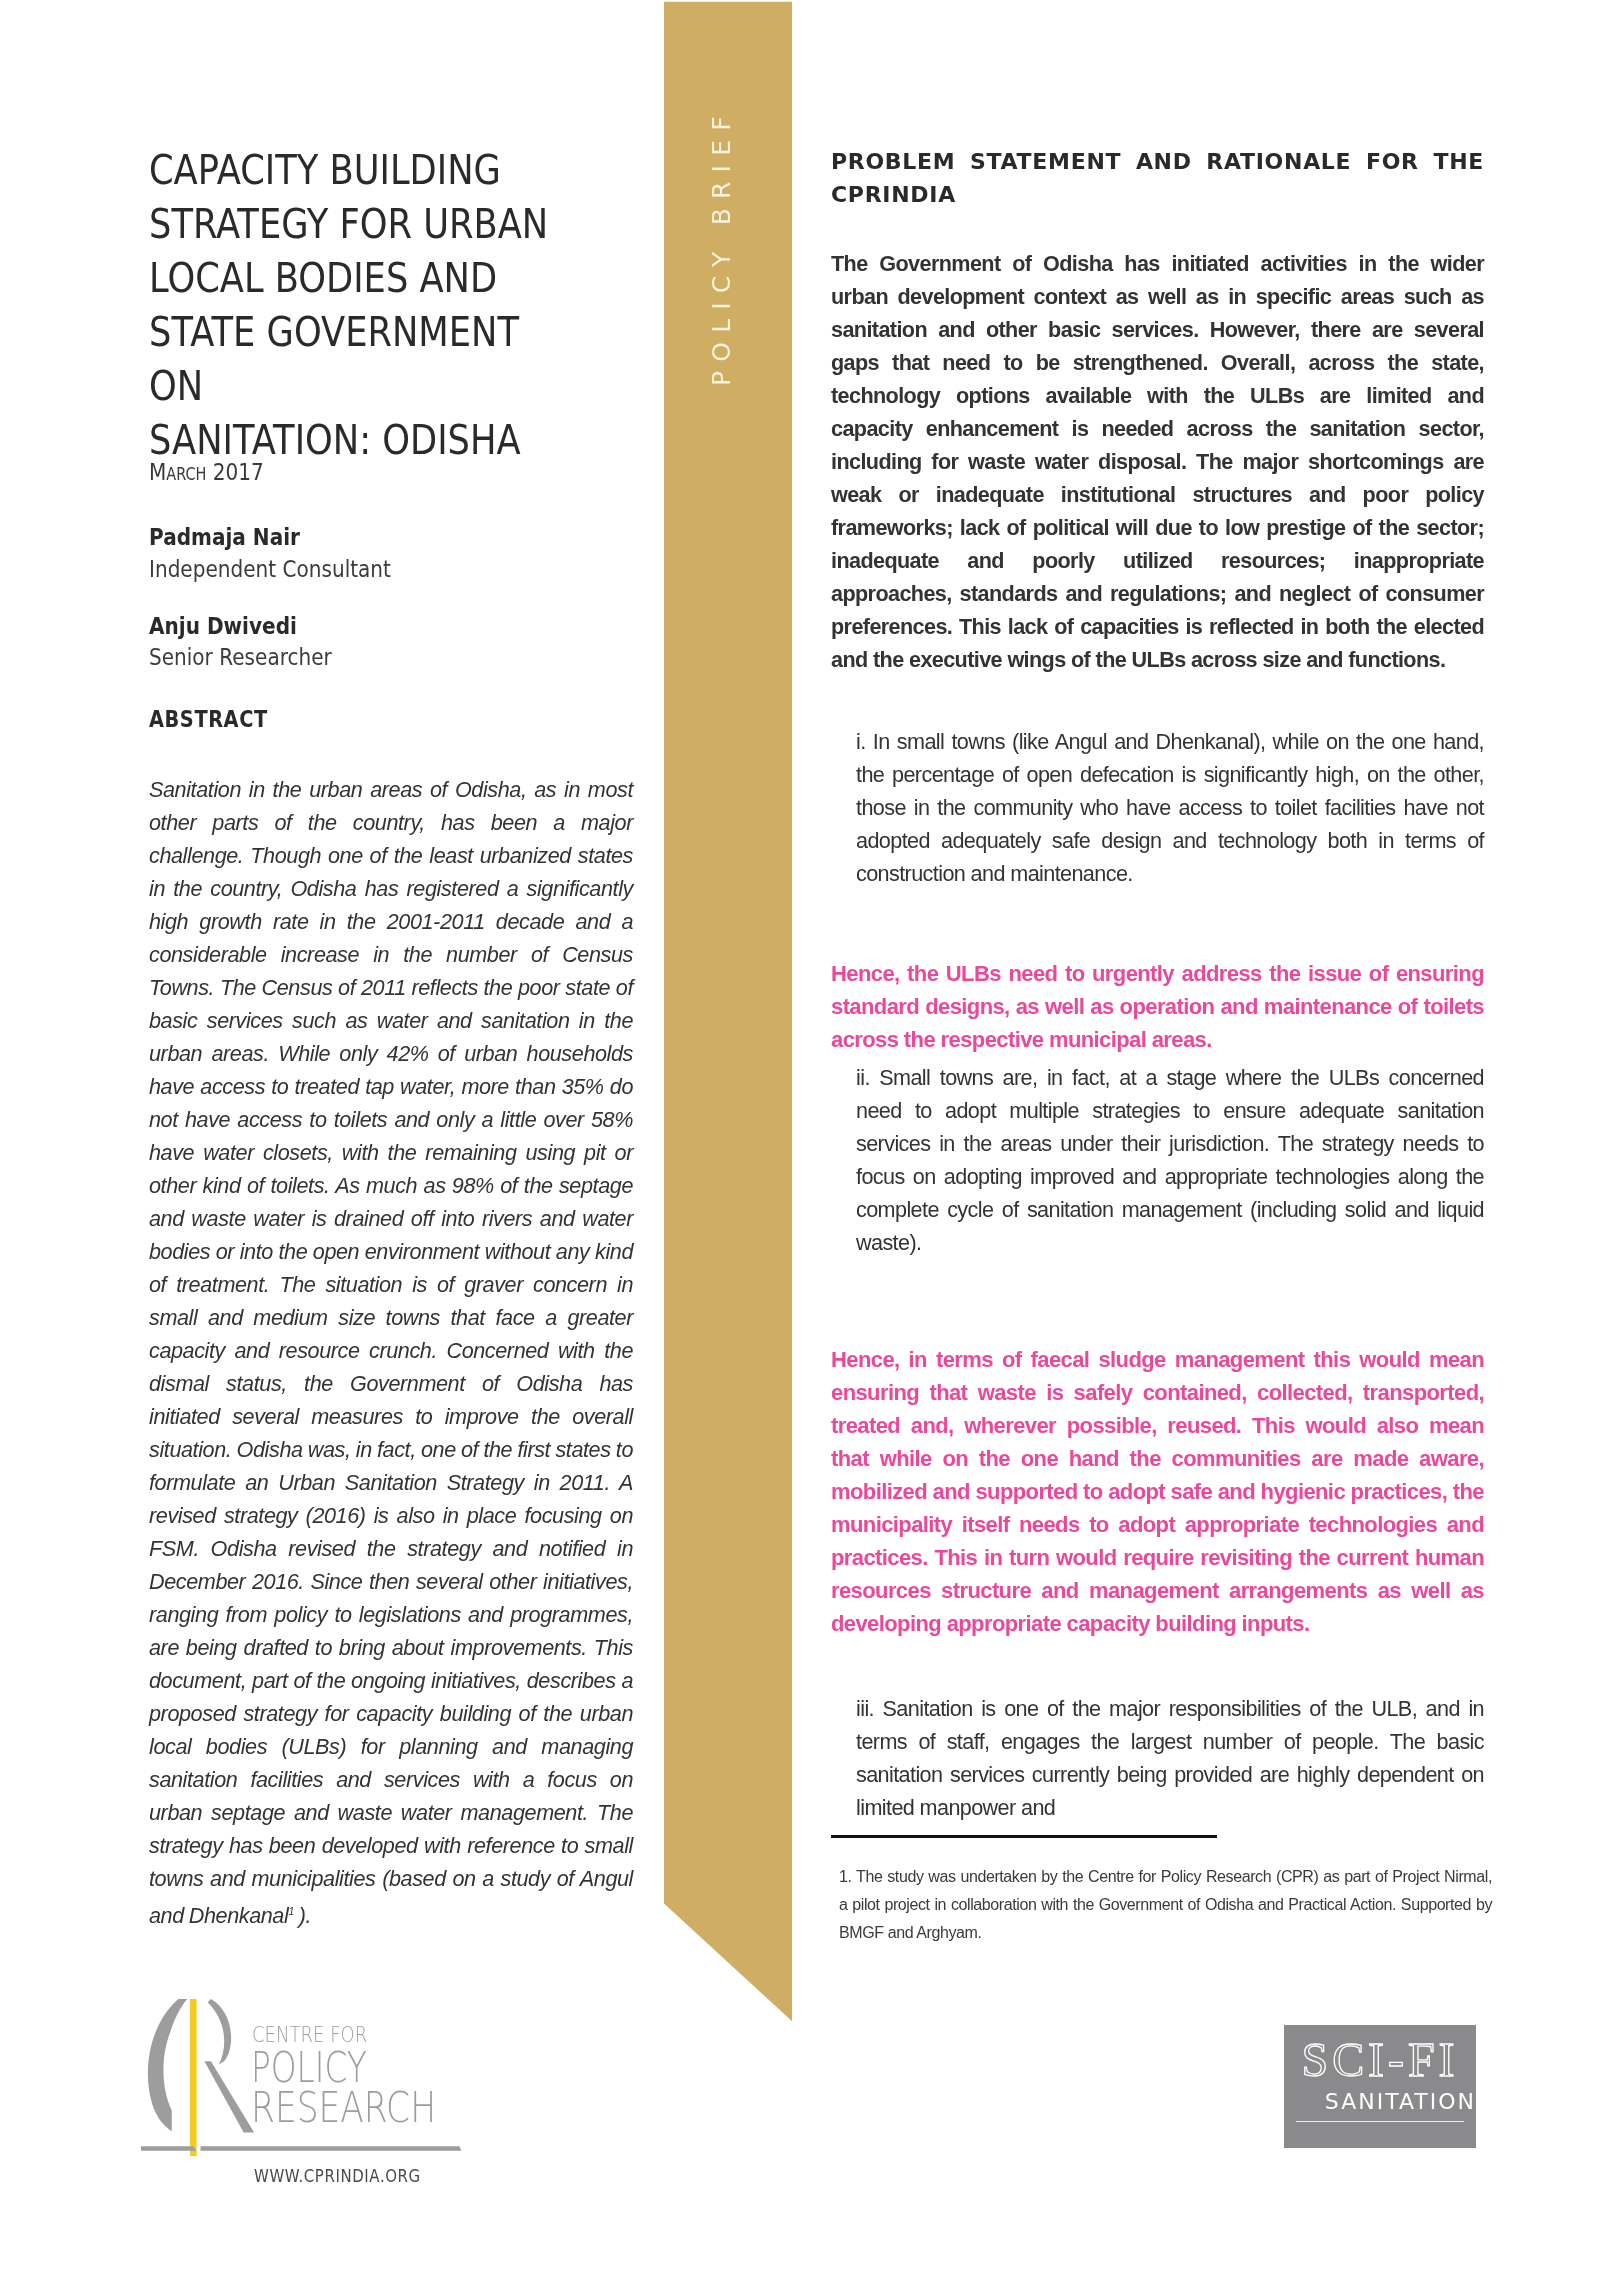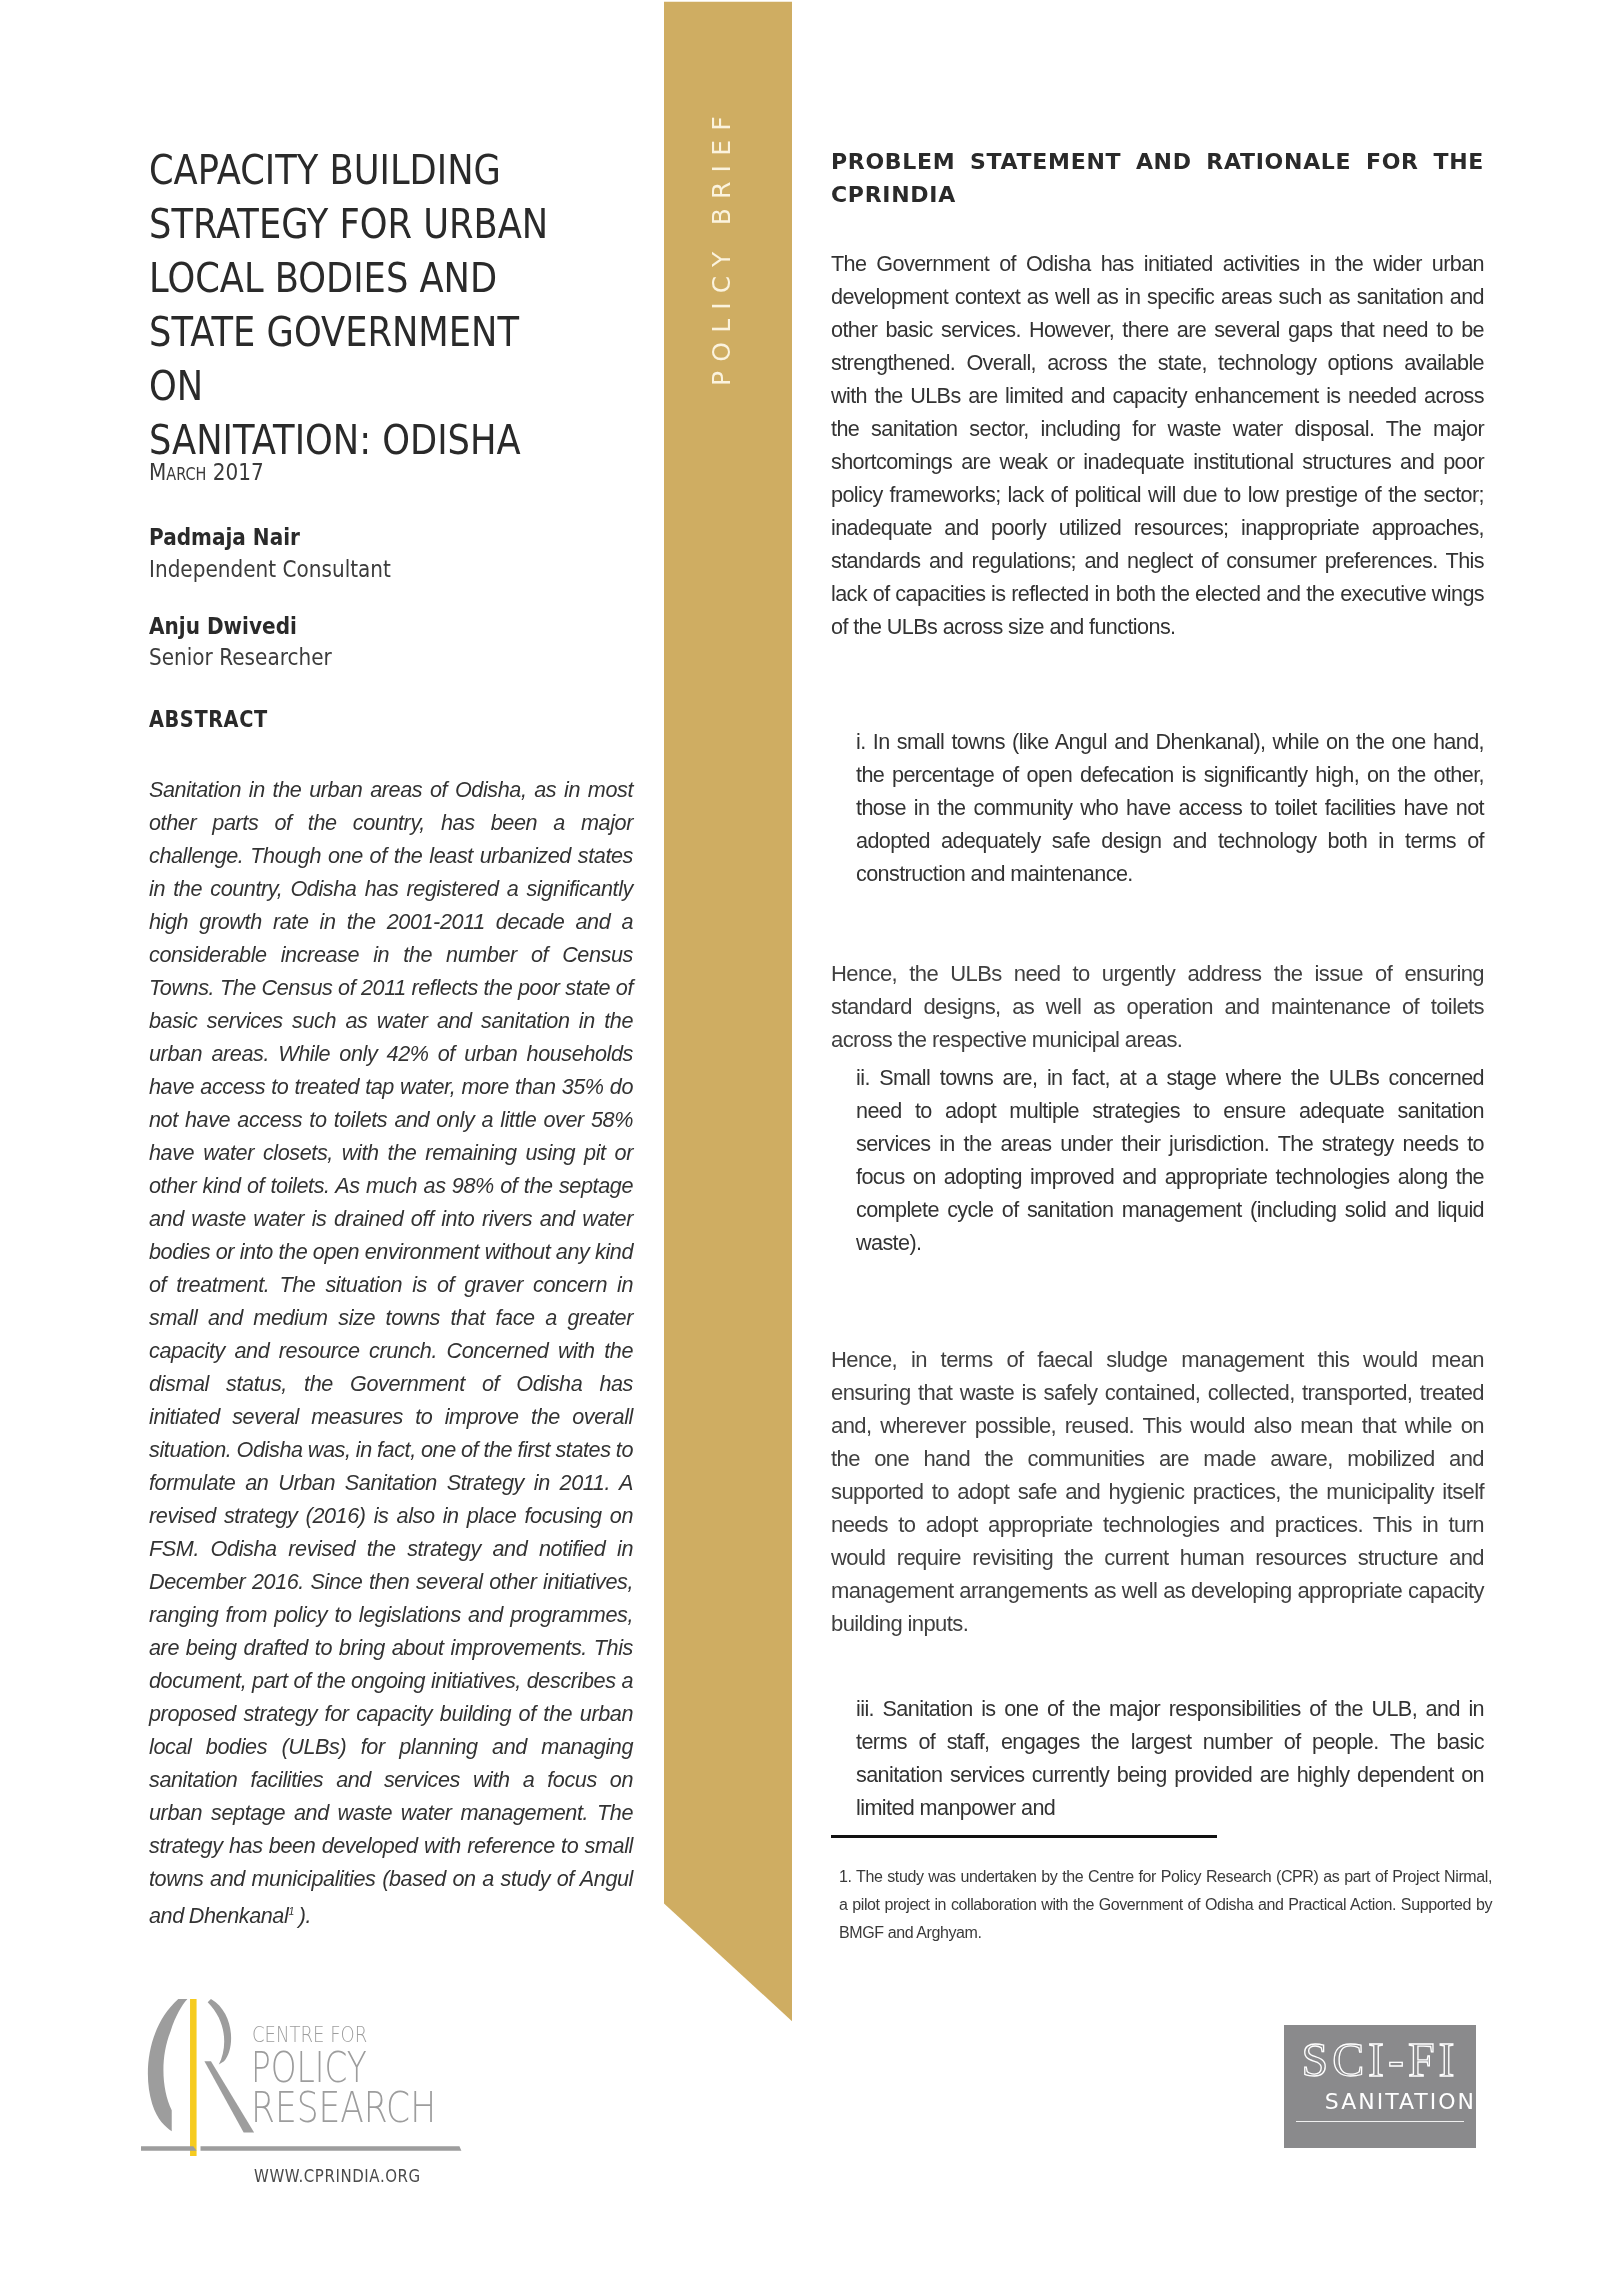--- a/index.html
+++ b/index.html
@@ -26,27 +26,27 @@
 
   
   .band { left: 664px; top: 0; width: 128px; height: 2023px; }
   .band svg { display: block; }
   .band-label { left: 707px; top: 386px; width: 39px; height: 0; }
   .band-label span { position: absolute; left: 0; top: 0; transform: rotate(-90deg); transform-origin: left top;
                      white-space: nowrap; color: #fbf3de; font-size: 25px; letter-spacing: 9.2px;
                      font-family: "DejaVu Sans", sans-serif; }
 
   
-  .rcol { left: 831px; width: 653px; }
+  .rcol { left: 831px; width: 653px; font-weight: bold; }
   .sec-h { top: 145px; font-size: 22px; line-height: 33px; font-weight: 700; color: #2a2a2a;
            text-align: justify; margin: 0; letter-spacing: 0.7px; font-family: "DejaVu Sans", sans-serif; }
   .body { font-size: 21.6px; line-height: 33px; text-align: justify; margin: 0; color: #333;
           font-family: "Liberation Sans", sans-serif; letter-spacing: -0.6px; }
   .indent { left: 856px; width: 628px; }
-  .dark { color: #404040; }
+  .dark { color: #ec4899; }
   .divider { left: 831px; top: 1835px; width: 386px; height: 3.3px; background: #111; }
   .footnote { left: 831px; top: 1855px; width: 653px; font-size: 16px; line-height: 28px;
               text-align: justify; color: #3a3a3a; margin: 8px; font-family: "Liberation Sans", sans-serif; letter-spacing: -0.4px; }
 
   
   .cpr-logo { left: 139px; top: 1986px; width: 327px; height: 170px; }
   .cpr-text { color: #9d9d9d; font-family: "DejaVu Sans", sans-serif; font-weight: 300; }
   .cpr-t1 { left: 252px; top: 2022px; font-size: 22px; transform: scaleX(0.82); transform-origin: left top; }
   .cpr-t2 { left: 251px; top: 2047px; font-size: 42px; transform: scaleX(0.78); transform-origin: left top; line-height: 42px; }
   .cpr-t3 { left: 251px; top: 2087px; font-size: 42px; transform: scaleX(0.82); transform-origin: left top; line-height: 42px; }

